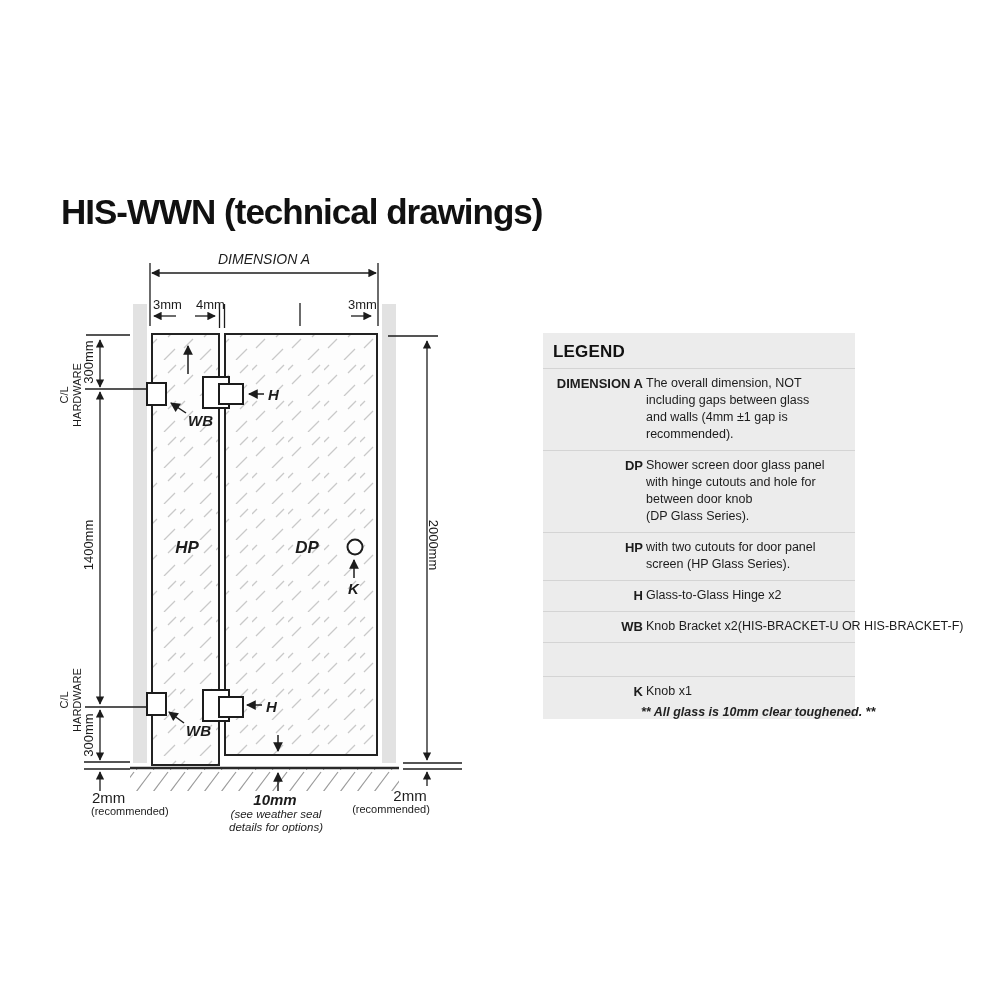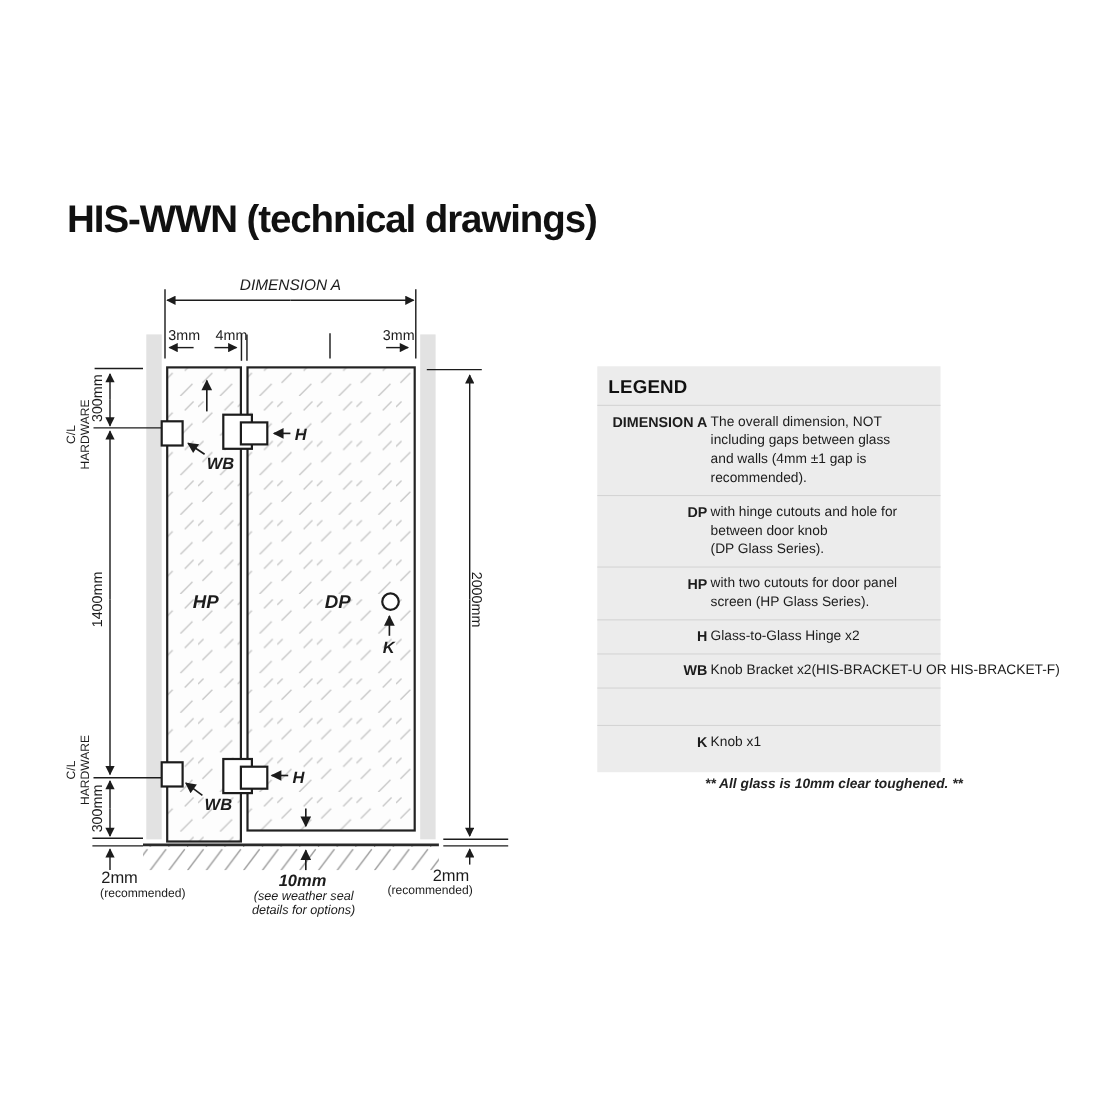--- a/index.html
+++ b/index.html
@@ -2,21 +2,21 @@
 <html><head>
 <meta charset="utf-8">
 <style>
   html,body{margin:0;padding:0;}
   body{
     width:1000px;height:1000px;position:relative;background:#ffffff;
     font-family:"Liberation Sans","DejaVu Sans",sans-serif;color:#1c1c1c;
     overflow:hidden;
   }
   .page-title{
-    position:absolute;left:61px;top:180px;font-size:35px;font-weight:700;
+    position:absolute;left:61px;top:192px;font-size:35px;font-weight:700;
     letter-spacing:-1px;color:#111;white-space:nowrap;
   }
   svg.diagram{position:absolute;left:40px;top:240px;width:440px;height:600px;}
   svg.diagram text{fill:#1c1c1c;}
   .dim-txt{font-size:13px;}
   .dim-txt-it{font-size:14px;font-style:italic;}
   .side-txt{font-size:13px;}
   .cl-txt{font-size:11px;}
   .panel-lbl{font-size:17px;font-style:italic;font-weight:700;}
   .part-lbl{font-size:15px;font-style:italic;font-weight:700;}
@@ -181,20 +181,21 @@
       <span class="lg-line">The overall dimension, NOT</span>
       <span class="lg-line">including gaps between glass</span>
       <span class="lg-line">and walls (4mm ±1 gap is</span>
       <span class="lg-line">recommended).</span>
     </div>
   </div>
 
   <div class="lg-row">
     <div class="lg-term">DP</div>
     <div class="lg-desc">
+      <span class="lg-line">Shower screen door glass panel</span>
       <span class="lg-line">with hinge cutouts and hole for</span>
       <span class="lg-line">between door knob</span>
       <span class="lg-line">(DP Glass Series).</span>
     </div>
   </div>
 
   <div class="lg-row">
     <div class="lg-term">HP</div>
     <div class="lg-desc">
       <span class="lg-line">with two cutouts for door panel</span>

